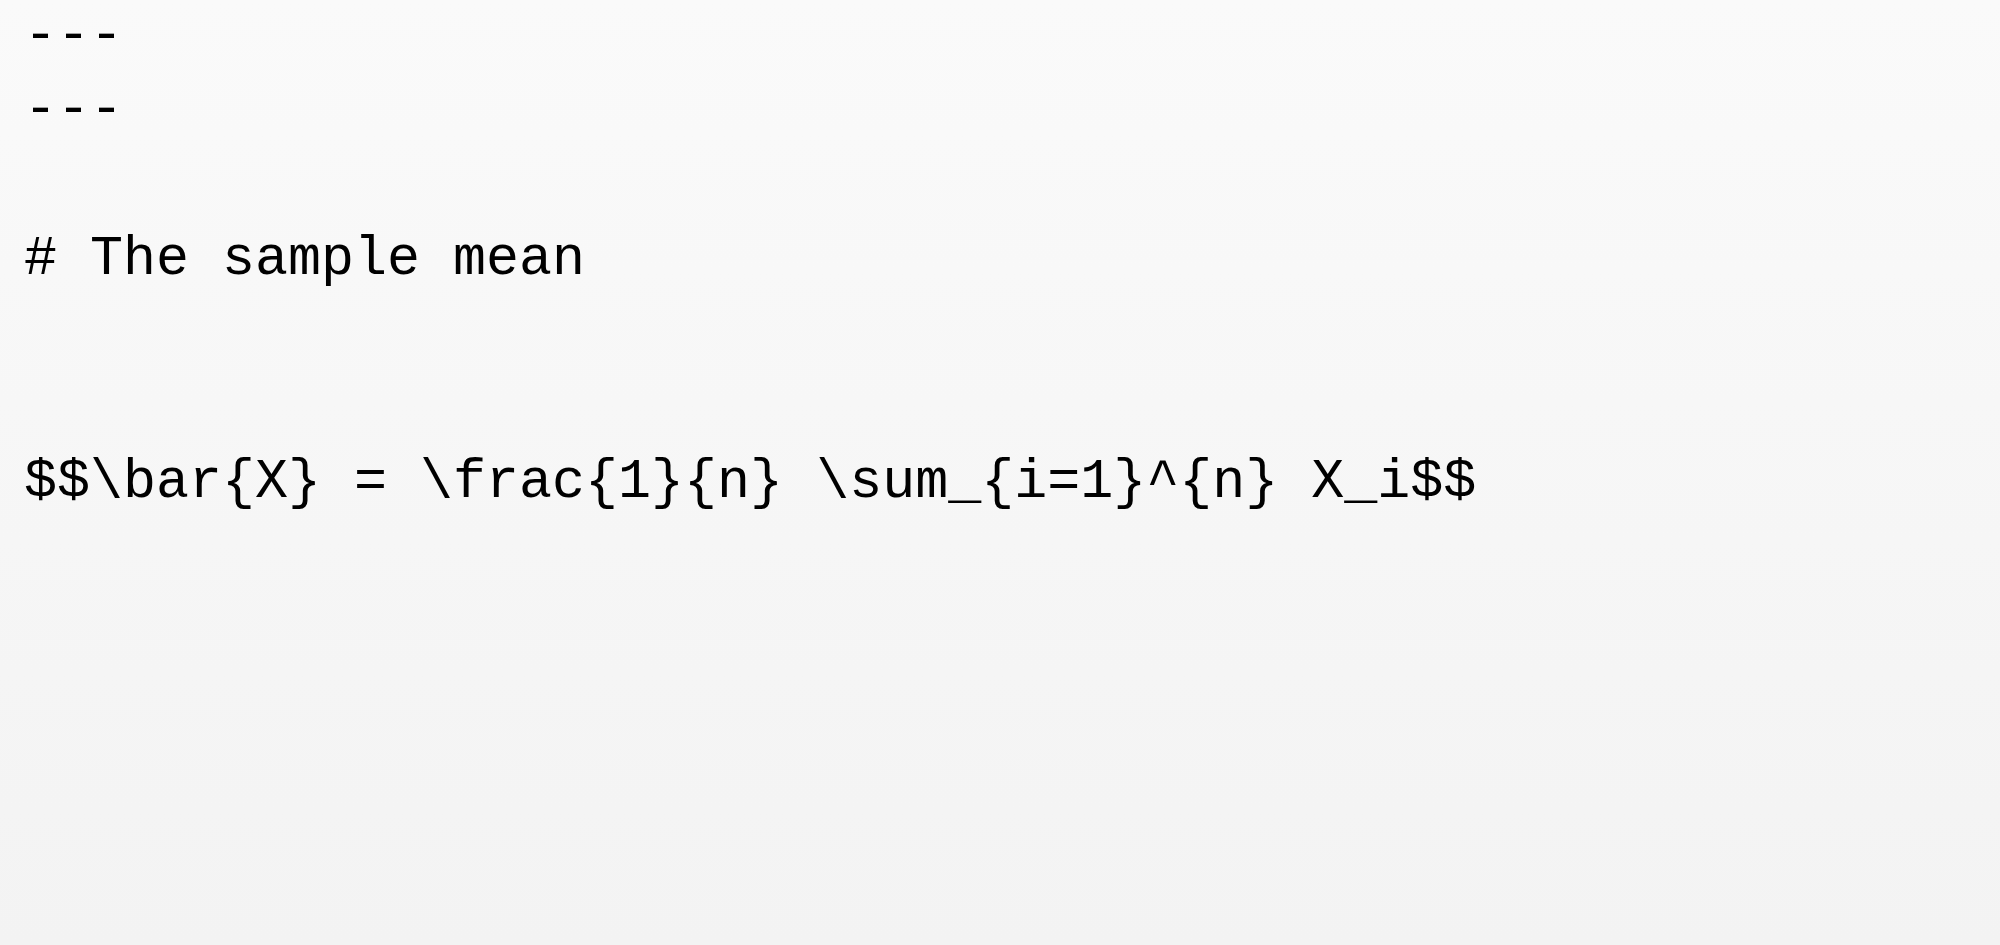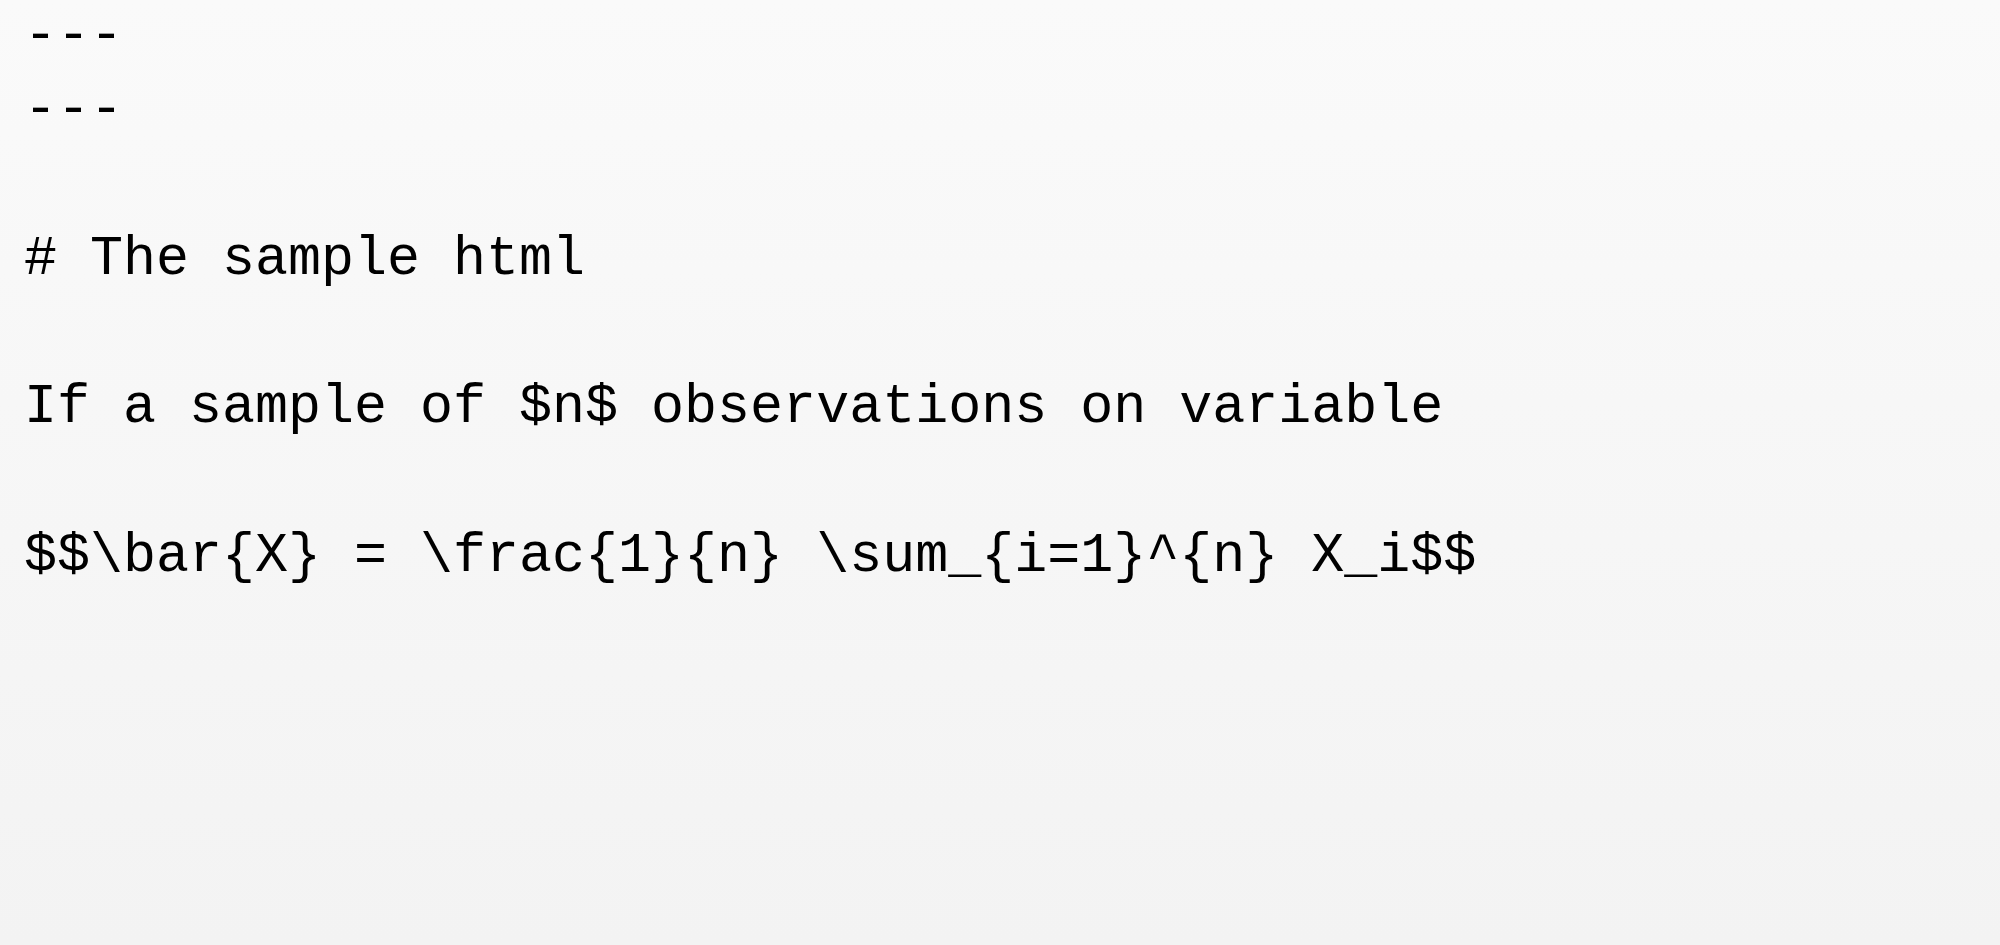--- a/index.html
+++ b/index.html
@@ -25,18 +25,17 @@
       margin-bottom: 0;
     }
   </style>
 </head>
 <body>
 
 <div class="block">
   <div class="line">---</div>
   <div class="line">---</div>
   <div class="line">&nbsp;</div>
-  <div class="line"># The sample html</div>
+  <div class="line"># The sample mean</div>
   <div class="line">&nbsp;</div>
-  <div class="line">If a sample of $n$ observations on variable</div>
   <div class="line">&nbsp;</div>
   <div class="line">$$\bar{X} = \frac{1}{n} \sum_{i=1}^{n} X_i$$</div>
 </div>
 
 </body></html>

